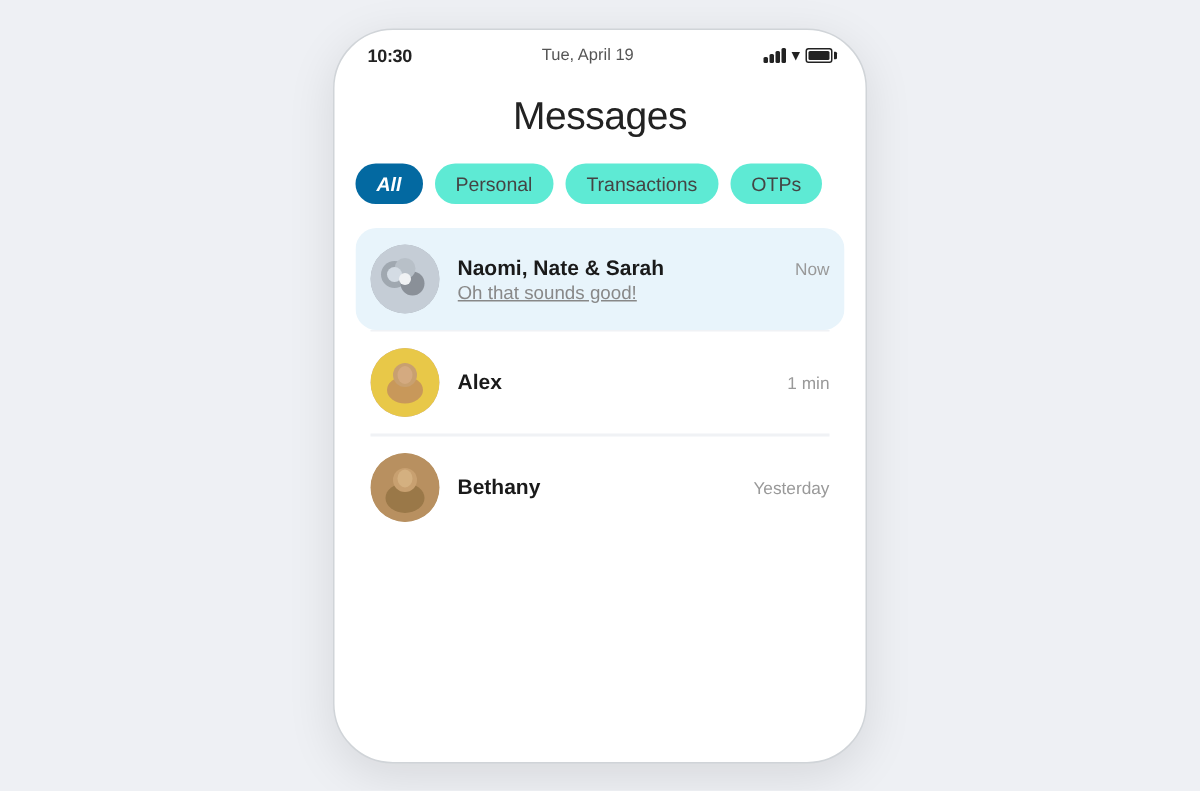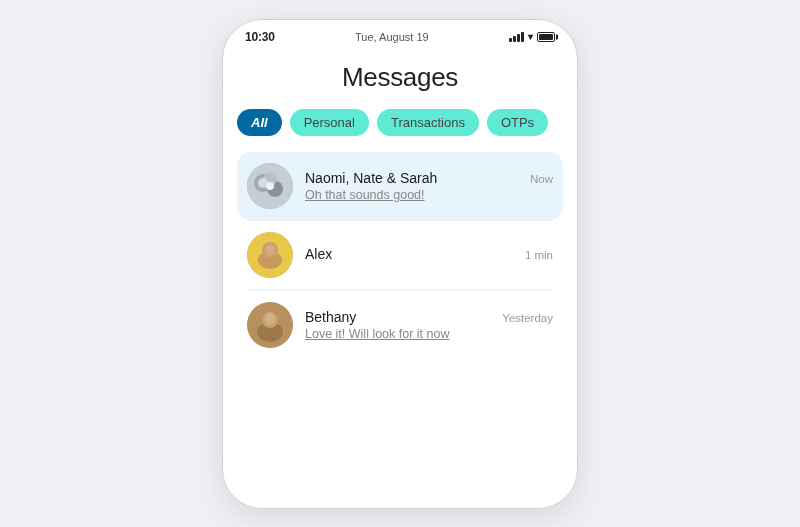--- a/index.html
+++ b/index.html
@@ -212,21 +212,21 @@
       min-width: 0;
     }
     .message-header {
       display: flex;
       justify-content: space-between;
       align-items: baseline;
       margin-bottom: 2px;
     }
     .message-name {
       font-size: 14px;
-      font-weight: 400;
+      font-weight: 700;
       color: #1a1a1a;
     }
     .message-time {
       font-size: 11.5px;
       color: #999;
       font-weight: 400;
       flex-shrink: 0;
     }
     .message-preview {
       font-size: 12.5px;
@@ -244,21 +244,21 @@
     }
   </style>
 </head>
 <body>
 
 <div class="phone-wrapper">
   <div class="phone">
 
     <div class="status-bar">
       <span class="status-bar-left">10:30</span>
-      <span class="status-bar-center">Tue, August 19</span>
+      <span class="status-bar-center">Tue, April 19</span>
       <div class="status-bar-right">
         <div class="signal-bars">
           <div class="signal-bar" style="height:4px"></div>
           <div class="signal-bar" style="height:6px"></div>
           <div class="signal-bar" style="height:8px"></div>
           <div class="signal-bar" style="height:10px"></div>
         </div>
         <span class="wifi-icon">▾</span>
         <div class="battery-icon">
           <div class="battery-fill"></div>
@@ -333,20 +333,19 @@
               <ellipse cx="23" cy="30" rx="13" ry="10" fill="#9a7848"></ellipse>
               <circle cx="23" cy="18" r="8" fill="#c8a070"></circle>
               <ellipse cx="23" cy="17" rx="5" ry="6" fill="#d4b080"></ellipse>
             </svg>
           </div>
           <div class="message-body">
             <div class="message-header">
               <span class="message-name">Bethany</span>
               <span class="message-time">Yesterday</span>
             </div>
-            <div class="message-preview">Love it! Will look for it now</div>
           </div>
         </div>
 
       </div>
     </div>
   </div>
 </div>
 
 </body></html>

